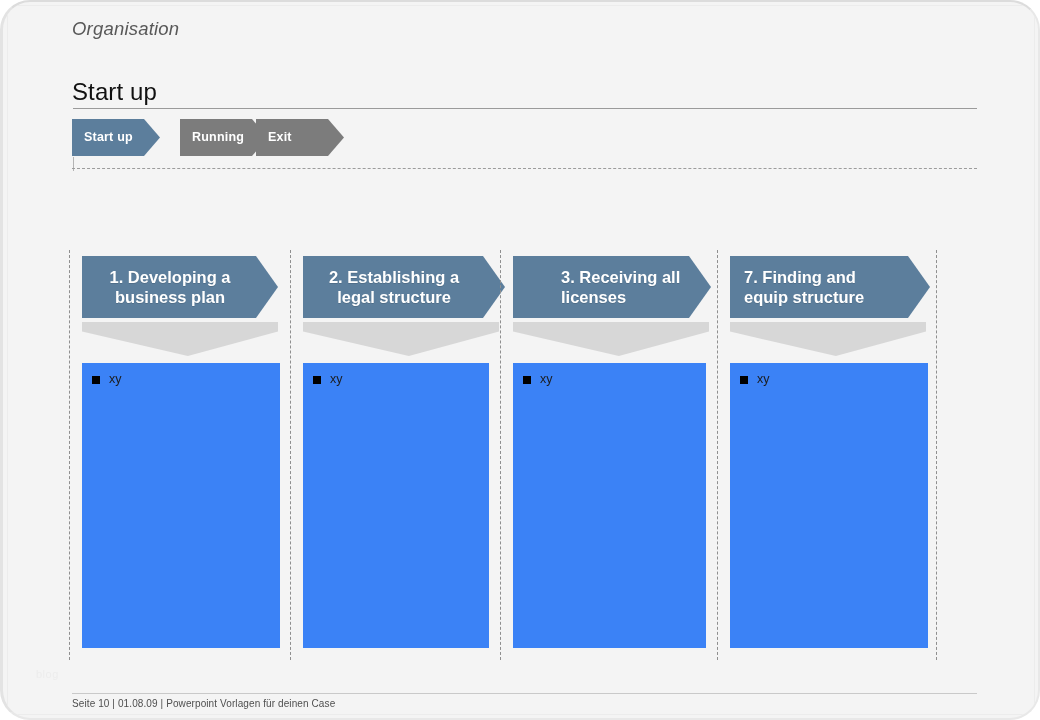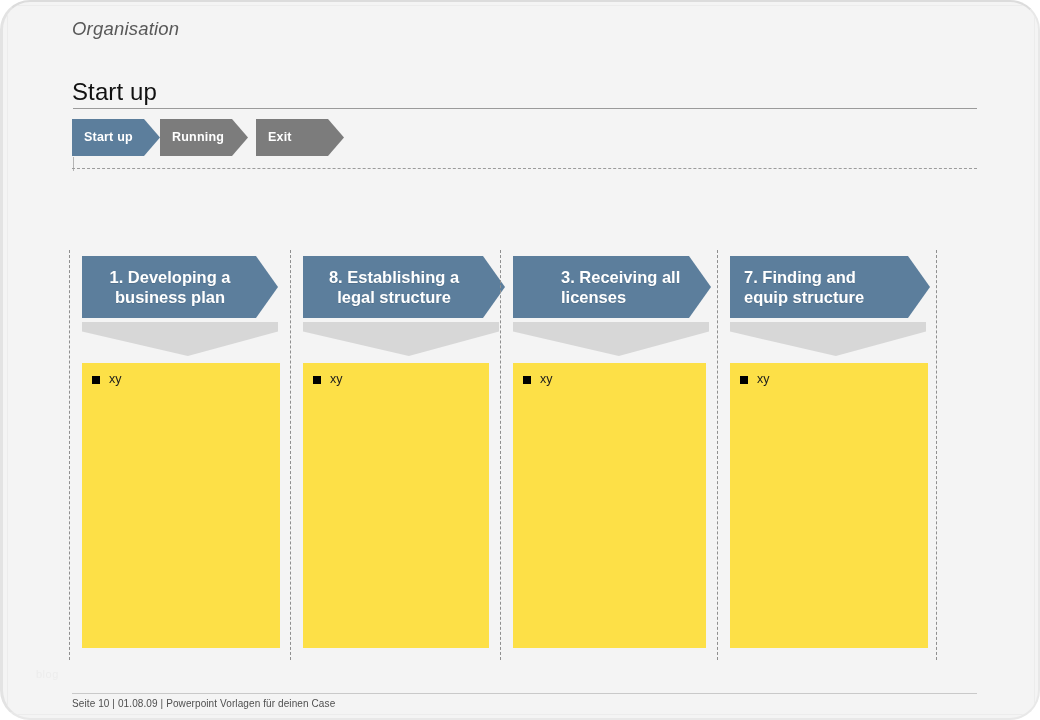--- a/index.html
+++ b/index.html
@@ -153,21 +153,21 @@
     background: #d7d7d7;
     -webkit-clip-path: polygon(0 0, 100% 0, 100% 28%, 54% 100%, 0 28%);
     clip-path: polygon(0 0, 100% 0, 100% 28%, 54% 100%, 0 28%);
   }
 
   
   .col-body {
     position: absolute;
     left: 12px;
     top: 113px;
-    background: #fde047;
+    background: #3b82f6;
     box-sizing: border-box;
     padding: 9px 10px 0 10px;
   }
   .bullet-row {
     display: flex;
     align-items: flex-start;
     font-size: 12.5px;
     color: #1c1c1c;
   }
   .bullet-mark {
@@ -213,21 +213,21 @@
 
 <div id="slide">
 
   <div class="kicker">Organisation</div>
 
   <div class="page-title">Start up</div>
   <div class="title-rule"></div>
 
   <div class="tabs">
     <div class="tab active" style="left:0px; width:88px;">Start up</div>
-    <div class="tab inactive" style="left:88px; width:88px;">Running</div>
+    <div class="tab inactive" style="left:108px; width:88px;">Running</div>
     <div class="tab inactive" style="left:184px; width:88px;">Exit</div>
   </div>
 
   <div class="dash-h-tick"></div>
   <div class="dash-h"></div>
 
   <div class="columns">
 
     <div class="col" style="left:0px; width:221px;">
       <div class="col-head center" style="width:196px;">
@@ -238,21 +238,21 @@
       <div class="col-body" style="width:198px; height:285px;">
         <div class="bullet-row">
           <span class="bullet-mark"></span>
           <span>xy</span>
         </div>
       </div>
     </div>
 
     <div class="col" style="left:221px; width:210px;">
       <div class="col-head center" style="width:202px;">
-        <div>8. Establishing a</div>
+        <div>2. Establishing a</div>
         <div>legal structure</div>
       </div>
       <div class="col-arrow" style="width:196px;"></div>
       <div class="col-body" style="width:186px; height:285px;">
         <div class="bullet-row">
           <span class="bullet-mark"></span>
           <span>xy</span>
         </div>
       </div>
     </div>

